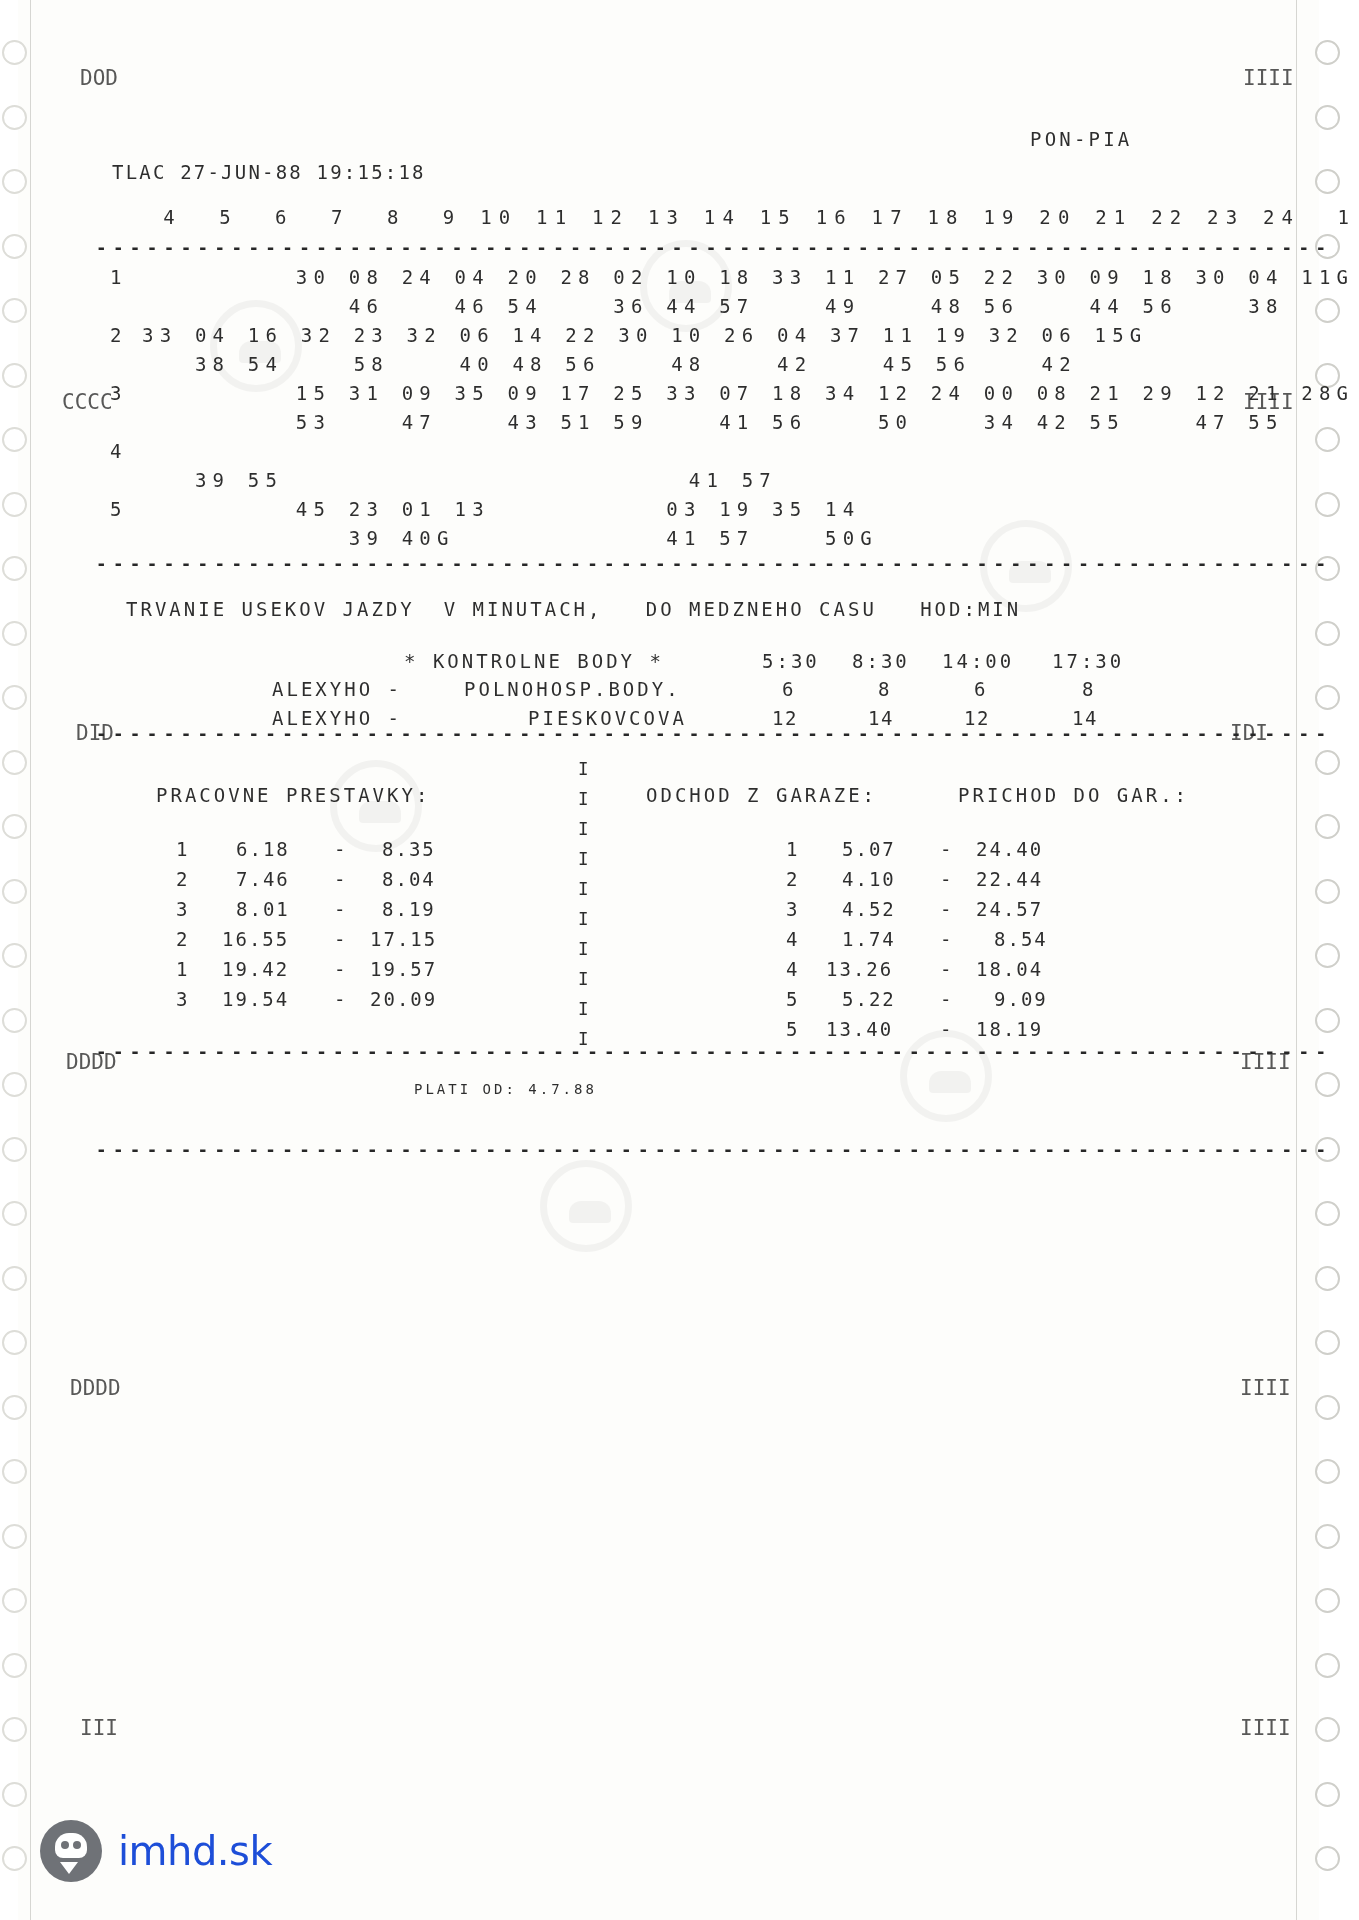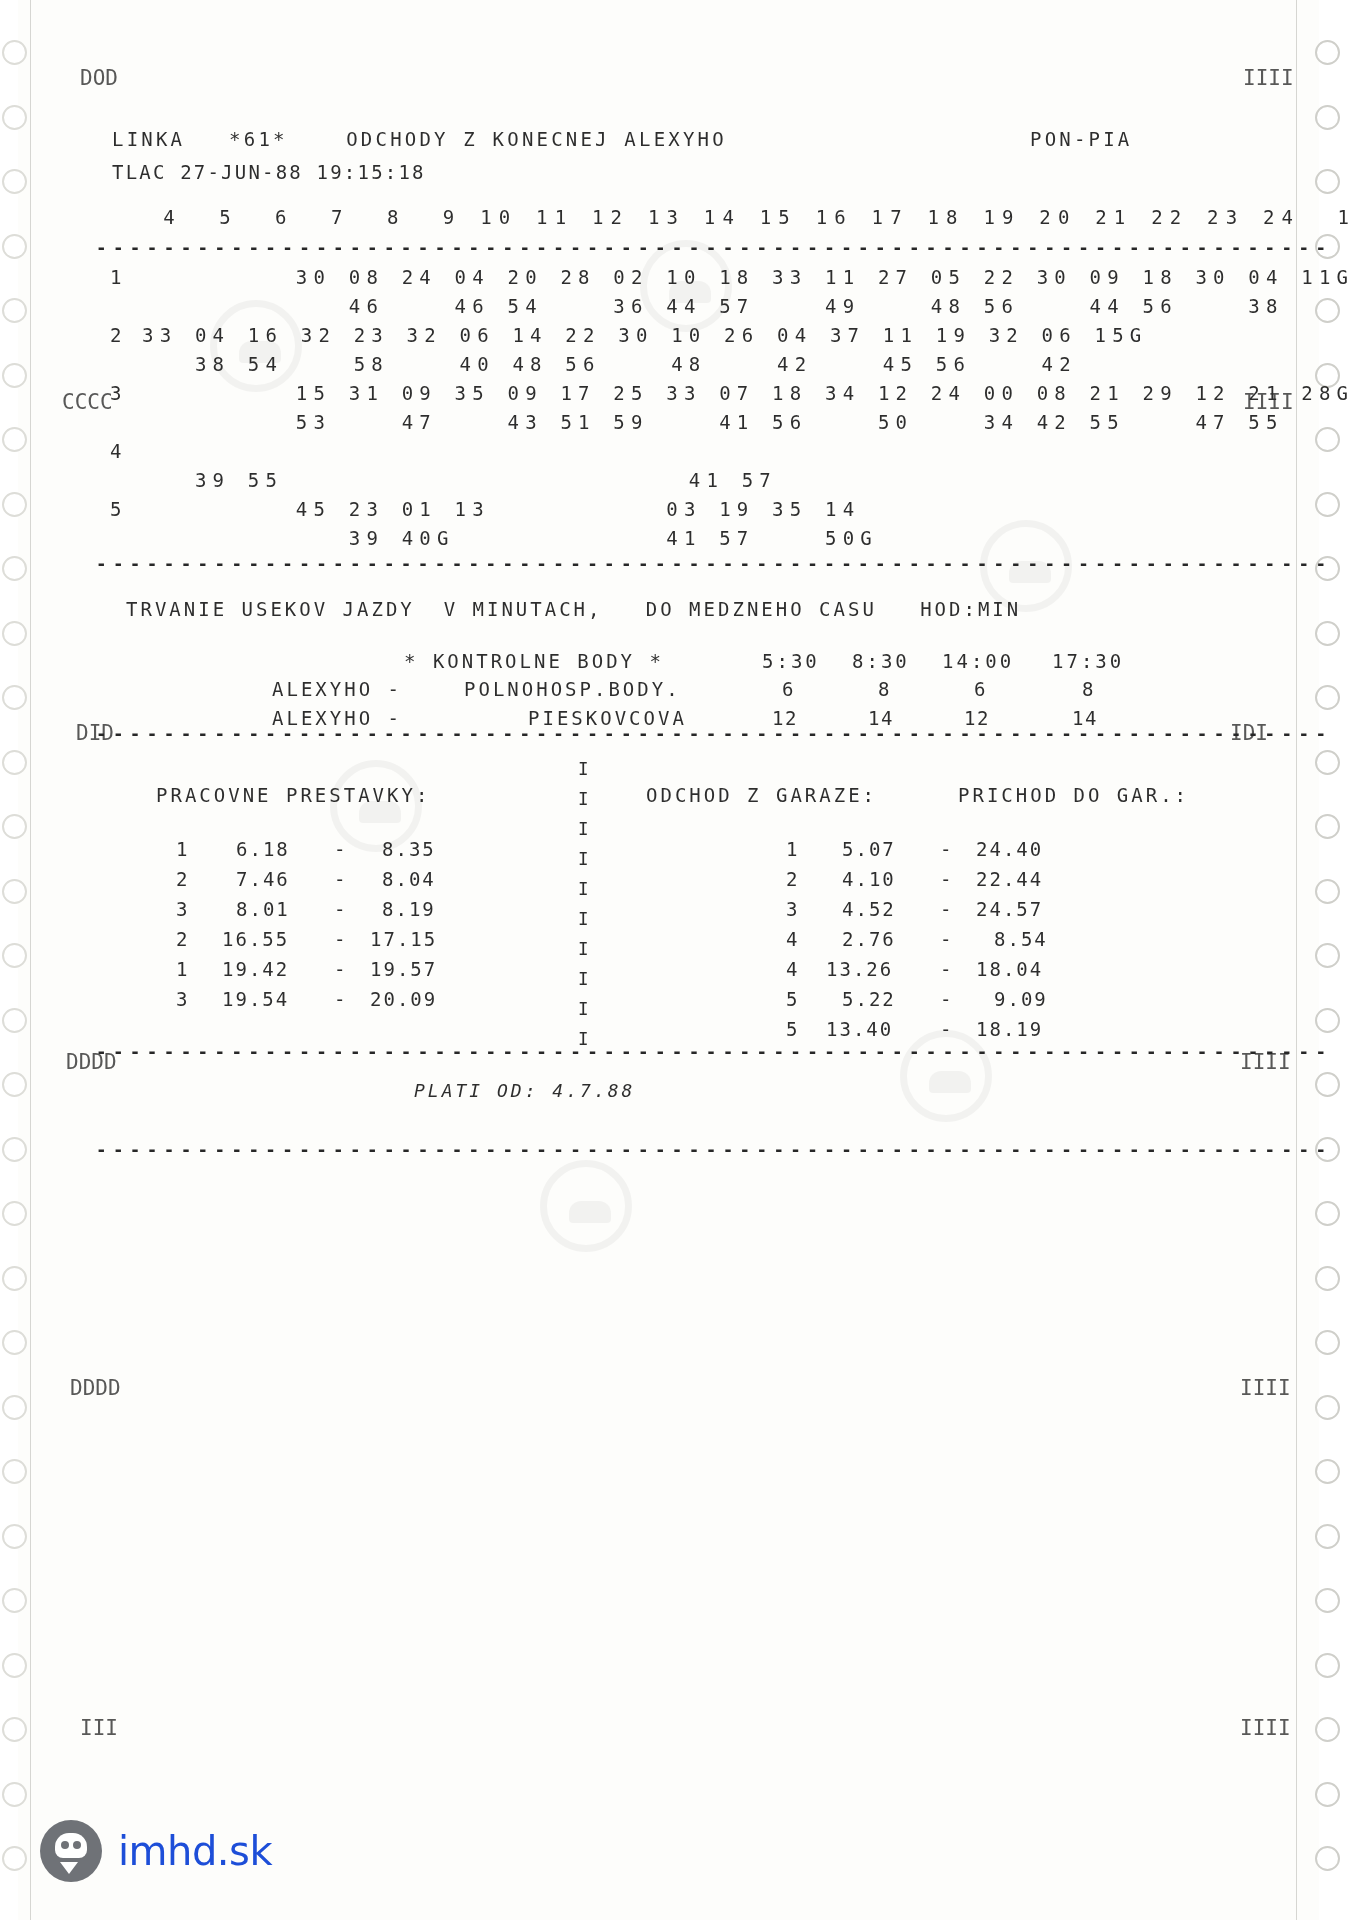--- a/index.html
+++ b/index.html
@@ -272,21 +272,20 @@
     <div class="smudge" style="left:1243px;top:392px;">IIII</div>
     <div class="smudge" style="left:76px;  top:723px;">DID</div>
     <div class="smudge" style="left:1230px;top:723px;">IDI</div>
     <div class="smudge" style="left:66px;  top:1052px;">DDDD</div>
     <div class="smudge" style="left:1240px;top:1052px;">IIII</div>
     <div class="smudge" style="left:70px;  top:1378px;">DDDD</div>
     <div class="smudge" style="left:1240px;top:1378px;">IIII</div>
     <div class="smudge" style="left:80px;  top:1718px;">III</div>
     <div class="smudge" style="left:1240px;top:1718px;">IIII</div>
 
-    <div class="ln" style="left:112px; top:130px; font-size:19px; letter-spacing:3.2px;">LINKA   *61*    ODCHODY Z KONECNEJ ALEXYHO</div>
     <div class="ln" style="left:1030px; top:130px; font-size:19px; letter-spacing:3.2px;">PON-PIA</div>
     <div class="ln" style="left:112px; top:163px; font-size:19px; letter-spacing:2.2px;">TLAC 27-JUN-88 19:15:18</div>
 
     <div class="ln" style="left:126px; top:208px; font-size:19px; letter-spacing:7.2px;">  4  5  6  7  8  9 10 11 12 13 14 15 16 17 18 19 20 21 22 23 24  1</div>
 
     <div class="sep" style="left:96px; top:240px; letter-spacing:6.4px;">-------------------------------------------------------------------------</div>
 
     <div class="ln" style="left:110px; top:268px; font-size:19px; letter-spacing:6.2px;">1</div>
     <div class="ln" style="left:190px; top:268px; font-size:19px; letter-spacing:6.2px;">      30 08 24 04 20 28 02 10 18 33 11 27 05 22 30 09 18 30 04 11G</div>
     <div class="ln" style="left:190px; top:297px; font-size:19px; letter-spacing:6.2px;">         46    46 54    36 44 57    49    48 56    44 56    38</div>
@@ -386,42 +385,42 @@
     <div class="ln" style="left:842px; top:870px; font-size:19px; letter-spacing:2px;">4.10</div>
     <div class="ln" style="left:940px; top:870px; font-size:19px;">-</div>
     <div class="ln" style="left:976px; top:870px; font-size:19px; letter-spacing:2px;">22.44</div>
 
     <div class="ln" style="left:786px; top:900px; font-size:19px;">3</div>
     <div class="ln" style="left:842px; top:900px; font-size:19px; letter-spacing:2px;">4.52</div>
     <div class="ln" style="left:940px; top:900px; font-size:19px;">-</div>
     <div class="ln" style="left:976px; top:900px; font-size:19px; letter-spacing:2px;">24.57</div>
 
     <div class="ln" style="left:786px; top:930px; font-size:19px;">4</div>
-    <div class="ln" style="left:842px; top:930px; font-size:19px; letter-spacing:2px;">2.76</div>
+    <div class="ln" style="left:842px; top:930px; font-size:19px; letter-spacing:2px;">1.74</div>
     <div class="ln" style="left:940px; top:930px; font-size:19px;">-</div>
     <div class="ln" style="left:994px; top:930px; font-size:19px; letter-spacing:2px;">8.54</div>
 
     <div class="ln" style="left:786px; top:960px; font-size:19px;">4</div>
     <div class="ln" style="left:826px; top:960px; font-size:19px; letter-spacing:2px;">13.26</div>
     <div class="ln" style="left:940px; top:960px; font-size:19px;">-</div>
     <div class="ln" style="left:976px; top:960px; font-size:19px; letter-spacing:2px;">18.04</div>
 
     <div class="ln" style="left:786px; top:990px; font-size:19px;">5</div>
     <div class="ln" style="left:842px; top:990px; font-size:19px; letter-spacing:2px;">5.22</div>
     <div class="ln" style="left:940px; top:990px; font-size:19px;">-</div>
     <div class="ln" style="left:994px; top:990px; font-size:19px; letter-spacing:2px;">9.09</div>
 
     <div class="ln" style="left:786px; top:1020px; font-size:19px;">5</div>
     <div class="ln" style="left:826px; top:1020px; font-size:19px; letter-spacing:2px;">13.40</div>
     <div class="ln" style="left:940px; top:1020px; font-size:19px;">-</div>
     <div class="ln" style="left:976px; top:1020px; font-size:19px; letter-spacing:2px;">18.19</div>
 
     <div class="sep" style="left:96px; top:1044px; letter-spacing:6.4px;">-------------------------------------------------------------------------</div>
 
-    <div class="ln" style="left:414px; top:1082px; font-size:18px; letter-spacing:3.0px;font-style:italic;">PLATI OD: 4.7.88</div>
+    <div class="ln" style="left:414px; top:1082px; font-size:14px; letter-spacing:3.0px;">PLATI OD: 4.7.88</div>
 
     <div class="sep" style="left:96px; top:1142px; letter-spacing:6.4px;">-------------------------------------------------------------------------</div>
 
   </div>
 
   <div class="footer-logo">
     <div class="logo-mark">
       <div class="pin"></div>
       <div class="tail"></div>
     </div>

